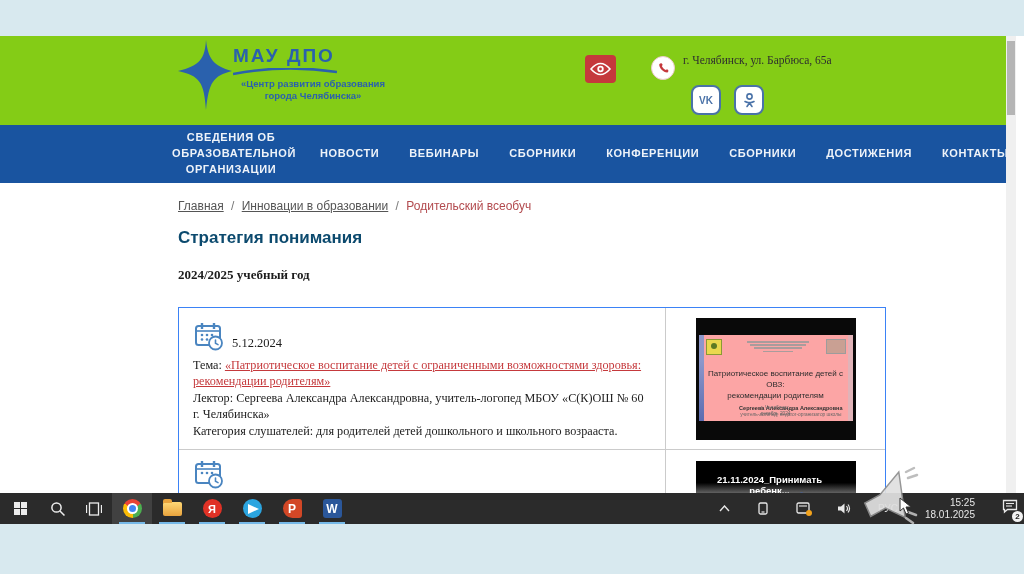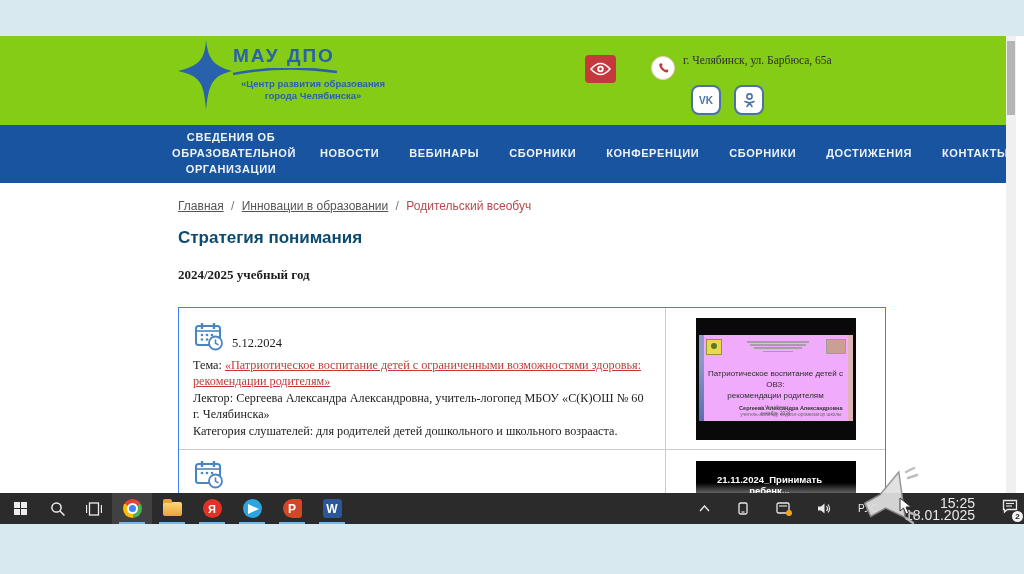--- a/index.html
+++ b/index.html
@@ -45,21 +45,21 @@
        font-family:"Liberation Serif",serif;font-size:12.2px;color:#1c1c1c;line-height:1.35;}
   .cell-right{flex:1;display:flex;align-items:center;justify-content:center;padding:7px 2px;box-sizing:border-box;}
   .date-line{display:flex;align-items:flex-end;gap:7px;margin-bottom:5px;}
   .date-txt{font-size:12.5px;}
   .lect-p{margin:0;}
   .topic-link{color:#c5393c;text-decoration:underline;cursor:pointer;}
   .row2{height:78px;}
   .row2 .cell-left{padding-top:8px;}
   
   .thumb1{width:160px;height:122px;background:#090909;position:relative;cursor:pointer;}
-  .t1-slide{position:absolute;left:3px;right:3px;top:17px;bottom:19px;background:#f0abfc;overflow:hidden;}
+  .t1-slide{position:absolute;left:3px;right:3px;top:17px;bottom:19px;background:#fca5a5;overflow:hidden;}
   .t1-stripe-l{position:absolute;left:0;top:0;bottom:0;width:5px;background:linear-gradient(#8d97ca 30%,#5c6cb0);}
   .t1-stripe-r{position:absolute;right:0;top:0;bottom:0;width:5px;background:#e0b3b8;}
   .t1-logo{position:absolute;left:7px;top:4px;width:14px;height:14px;background:#ead84e;border:1px solid #8a9a33;}
   .t1-logo i{display:block;width:6px;height:6px;margin:3px auto;background:#5d7a24;border-radius:50%;}
   .t1-cam{position:absolute;right:7px;top:4px;width:18px;height:13px;background:#c9a093;border:1px solid #9c9c9c;}
   .t1-orglines{position:absolute;left:46px;top:5px;width:66px;}
   .t1-orglines i{display:block;height:1.5px;background:#9a9a9a;margin:1.6px auto;opacity:.85;}
   .t1-orglines i:nth-child(1){width:62px;} .t1-orglines i:nth-child(2){width:56px;}
   .t1-orglines i:nth-child(3){width:48px;} .t1-orglines i:nth-child(4){width:30px;}
   .t1-title{position:absolute;left:6px;right:6px;top:33px;text-align:center;font-size:8px;line-height:1.4;
@@ -93,21 +93,21 @@
   .folder{position:relative;width:19px;height:14px;background:linear-gradient(#ffd876,#e8a33d);border-radius:2px;}
   .folder::before{content:"";position:absolute;left:0;top:-3px;width:9px;height:4px;background:#e8a33d;
        border-radius:2px 2px 0 0;}
   .office-app{width:19px;height:19px;border-radius:3px;display:flex;align-items:center;justify-content:center;
        color:#fff;font-weight:bold;font-size:12px;}
   .tg-plane{width:0;height:0;border-left:11px solid #fff;border-top:5px solid transparent;
        border-bottom:5px solid transparent;margin-left:3px;}
   .tray{margin-left:auto;display:flex;align-items:center;gap:27px;padding-right:6px;color:#e8e8e8;}
   .tray-ic{display:flex;align-items:center;justify-content:center;cursor:pointer;}
   .lang{font-size:10px;cursor:pointer;}
-  .clock{text-align:right;font-size:14px;line-height:12px;cursor:pointer;}
+  .clock{text-align:right;font-size:10px;line-height:12px;cursor:pointer;}
   .action-center{position:relative;cursor:pointer;}
   .ac-badge{position:absolute;right:-5px;bottom:-4px;width:11px;height:11px;border-radius:50%;background:#f2f2f2;
        color:#222;font-size:8px;font-weight:bold;display:flex;align-items:center;justify-content:center;}
   
   .volume-overlay{position:absolute;left:856px;top:466px;z-index:9;opacity:.93;pointer-events:none;}
   .cursor{position:absolute;left:899px;top:497px;z-index:10;pointer-events:none;}
 </style>
 </head>
 <body>
 

